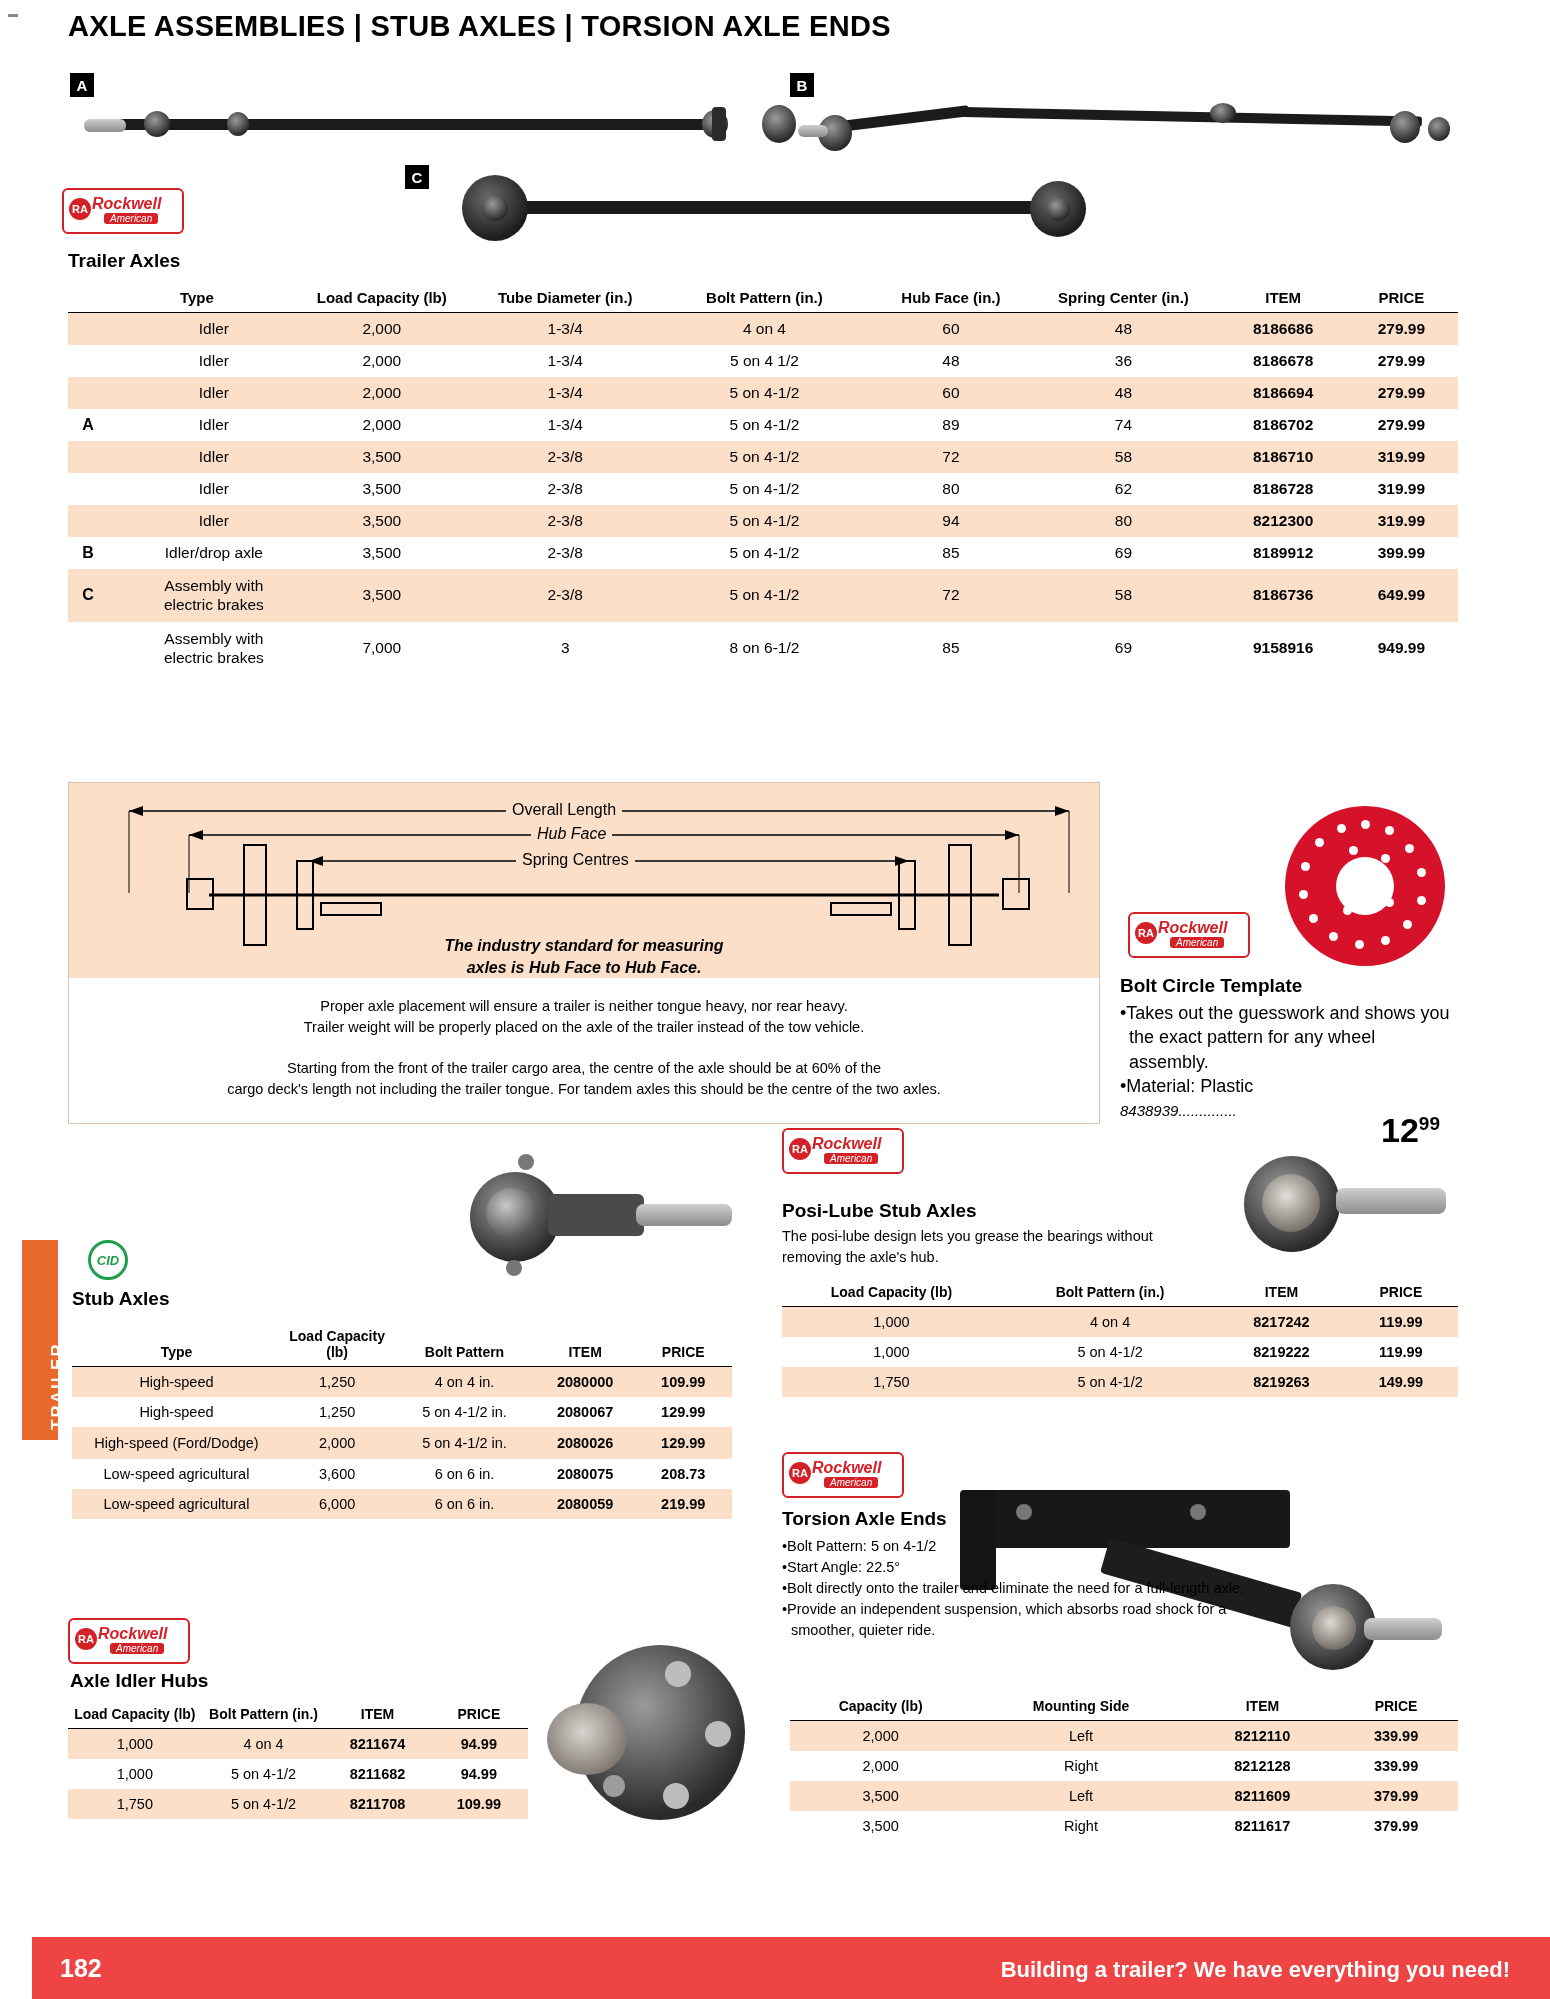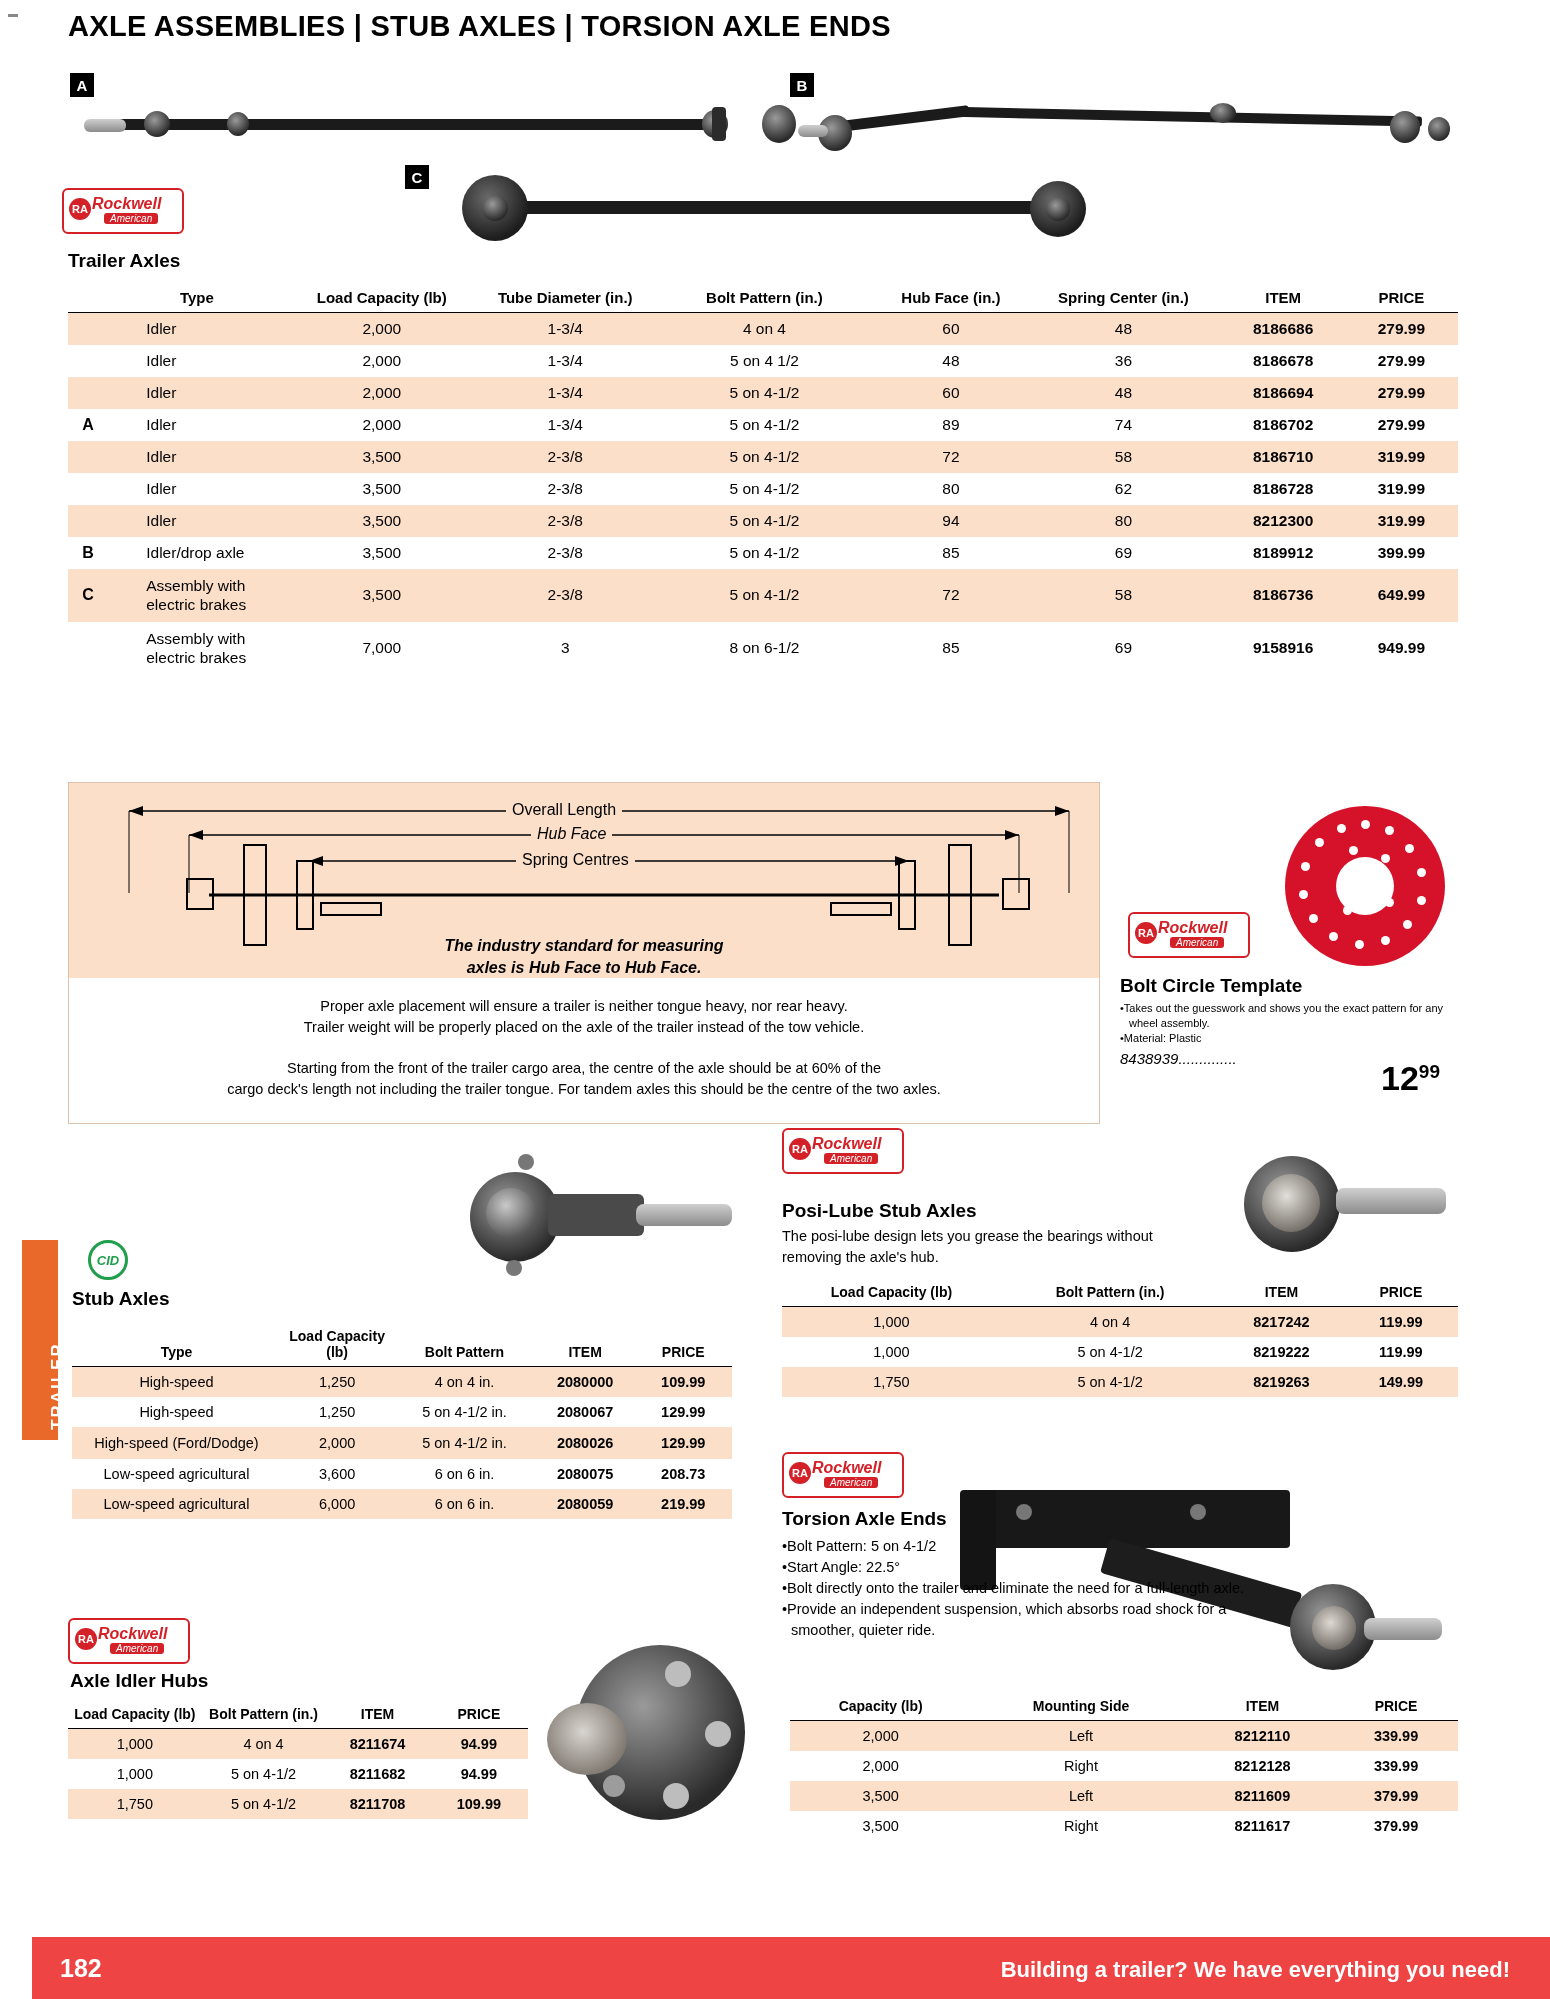--- a/index.html
+++ b/index.html
@@ -49,39 +49,39 @@
   .tbl td{padding:7px 4px;text-align:center;}
   .hdr-rule{border-bottom:1.5px solid #000;}
   .row-alt{background:#fbdfc9;}
   .row-plain{background:#ffffff;}
 
   
   #trailer-axles-table{left:68px;top:283px;width:1390px;}
   #trailer-axles-table th{font-size:15px;}
   #trailer-axles-table td{font-size:15.5px;}
   #trailer-axles-table .grp{font-weight:bold;font-size:16px;width:34px;}
-  #trailer-axles-table .typecell{text-align:left;padding-left:38px;}
+  #trailer-axles-table .typecell{text-align:center;padding-left:38px;}
   #trailer-axles-table .item{font-weight:bold;}
   #trailer-axles-table .price{font-weight:bold;}
 
   
   .diagram-panel{
     position:absolute;left:68px;top:782px;width:1030px;height:340px;
     background:#fbdfc9;border:1px solid #d9c3ae;
   }
   .diagram-white{position:absolute;left:0;top:195px;width:100%;height:145px;background:#fff;}
   .diag-text{position:absolute;width:100%;text-align:center;font-size:14.5px;line-height:1.45;}
   .diag-italic{font-style:italic;font-weight:bold;font-size:16px;text-align:center;width:100%;position:absolute;line-height:1.35;}
 
   .dim-label{position:absolute;font-size:16px;background:#fbdfc9;padding:0 6px;}
 
   
   .bolt-block{position:absolute;left:1120px;top:790px;width:330px;}
   .bolt-title{font-size:19px;font-weight:bold;margin:8px 0 4px;}
-  .bolt-bullets{font-size:11px;line-height:1.35;}
+  .bolt-bullets{font-size:18px;line-height:1.35;}
   .bolt-item{font-style:italic;font-size:15px;}
   .price-big{position:absolute;right:10px;bottom:-6px;font-size:34px;font-weight:bold;}
   .price-sup{font-size:19px;vertical-align:super;}
 
   
   .rockwell{
     position:absolute;width:118px;height:42px;border:2px solid #d42027;border-radius:6px;
     background:#fff;
   }
   .rockwell .rk-name{

